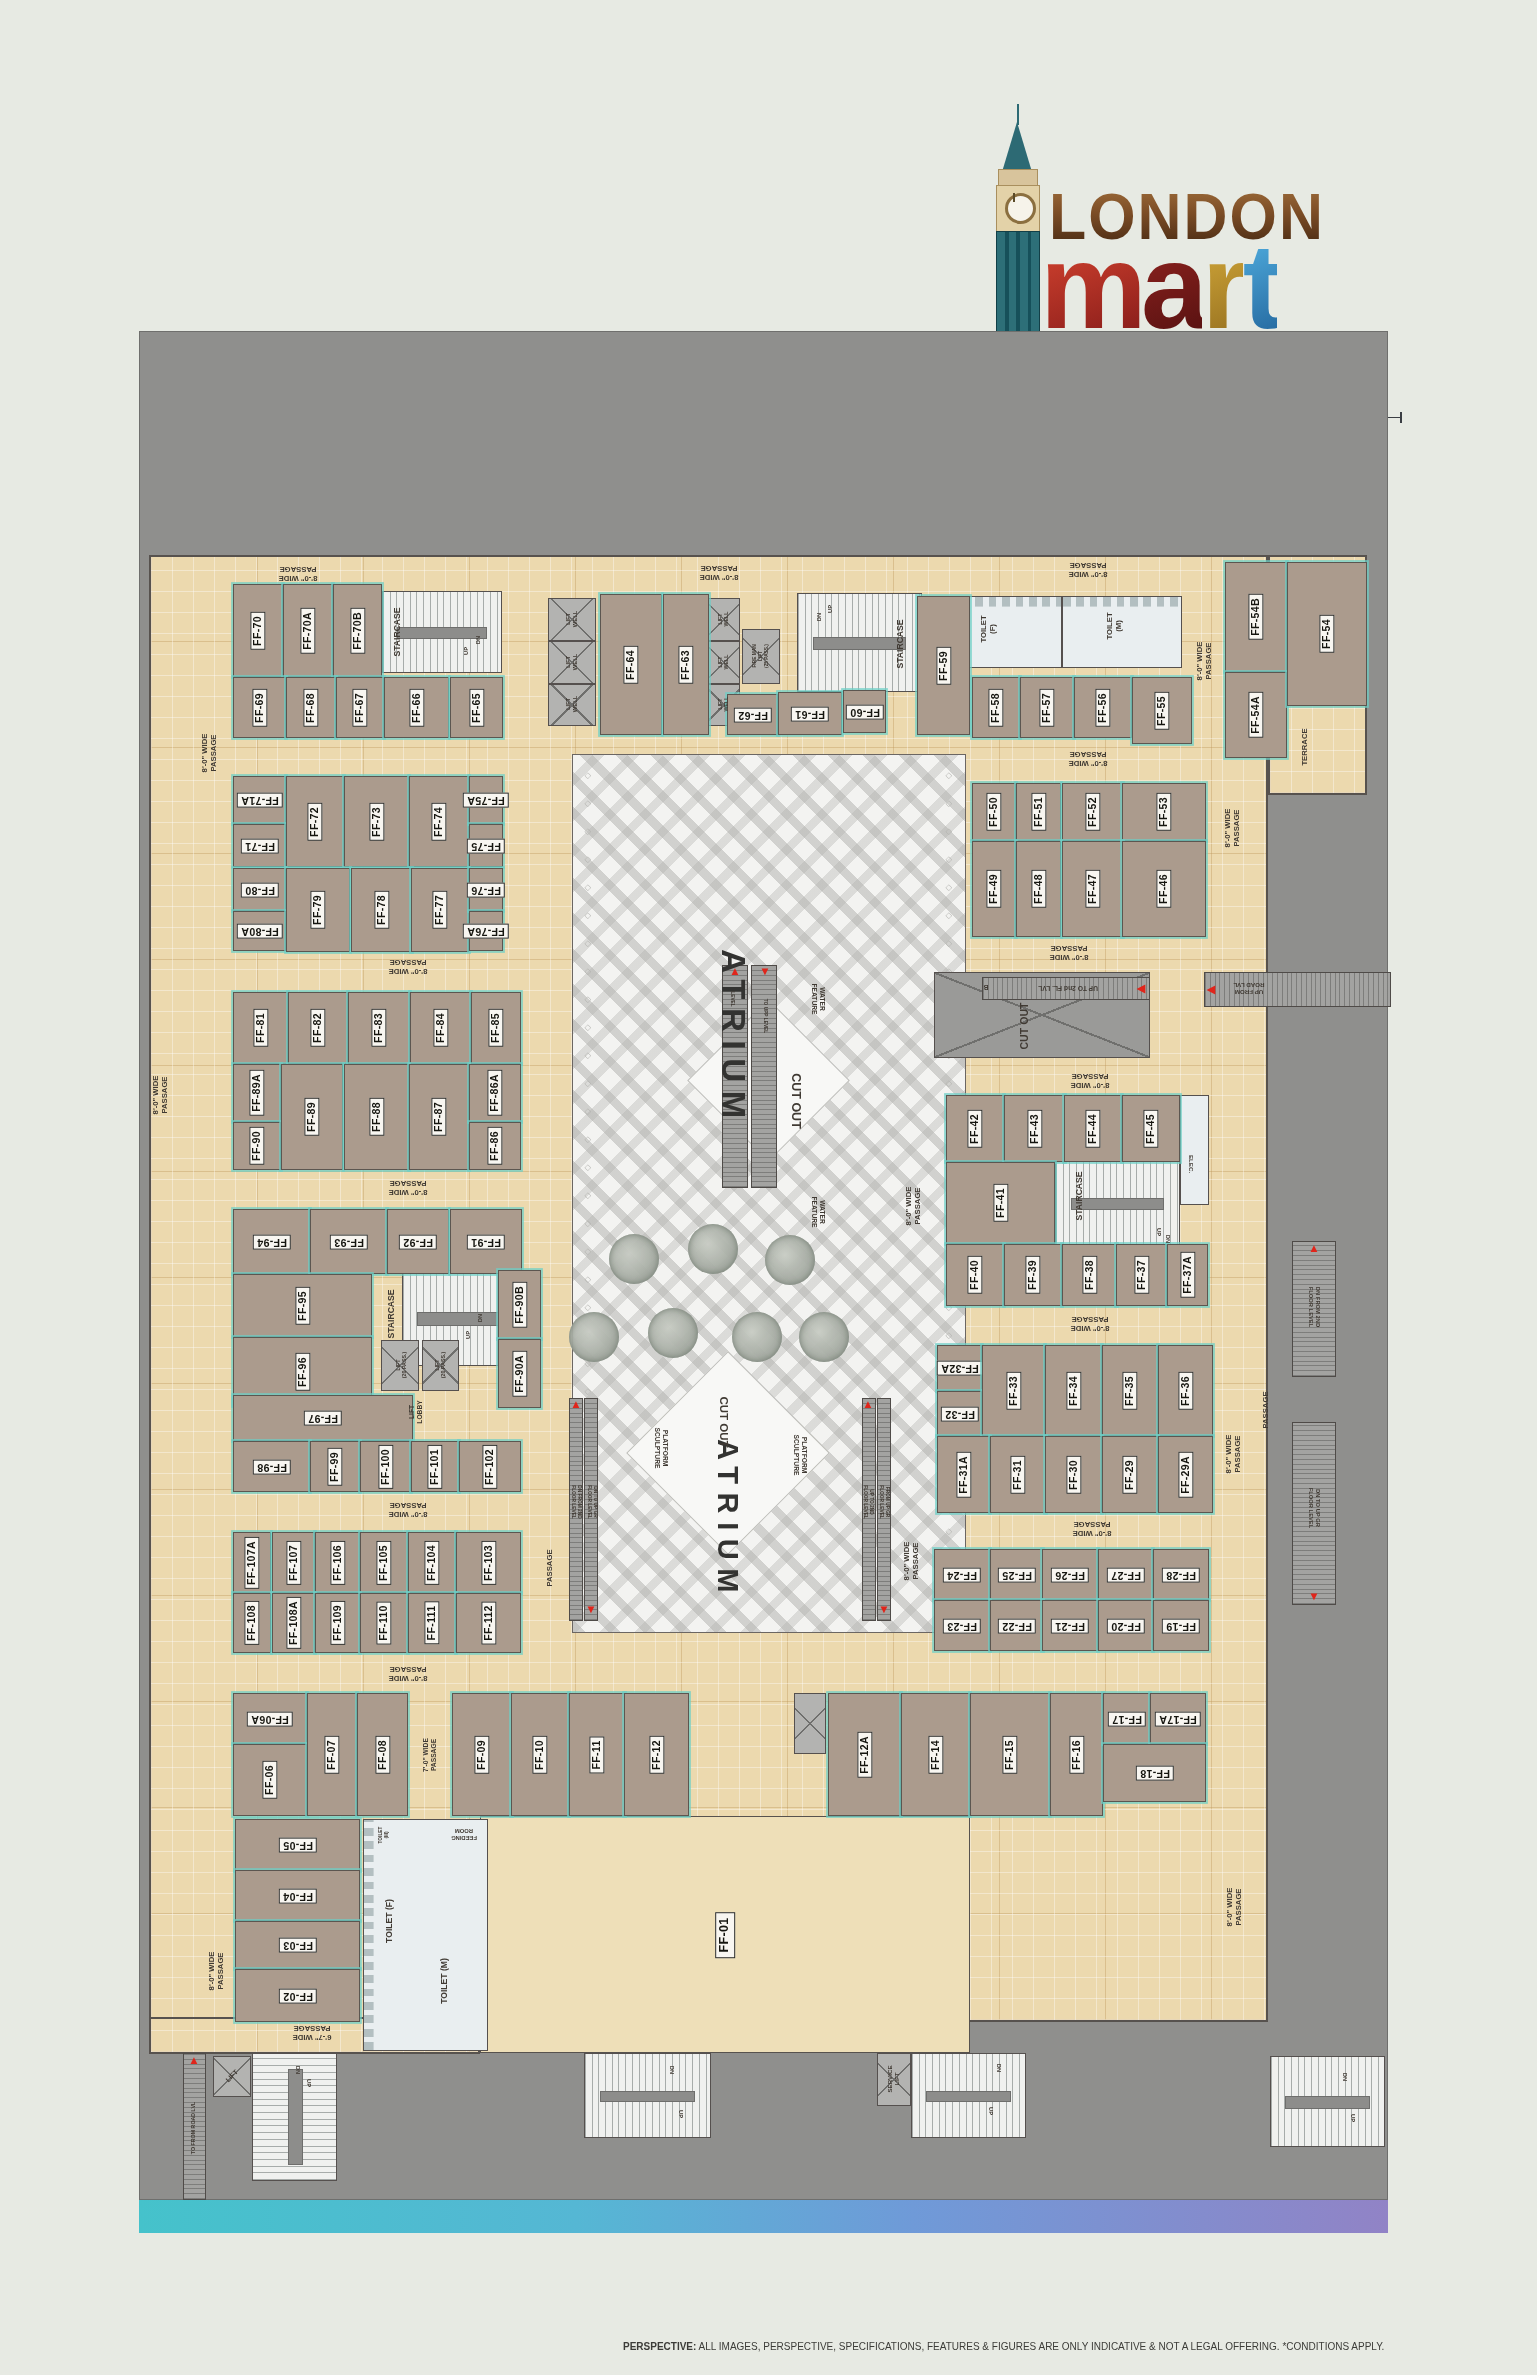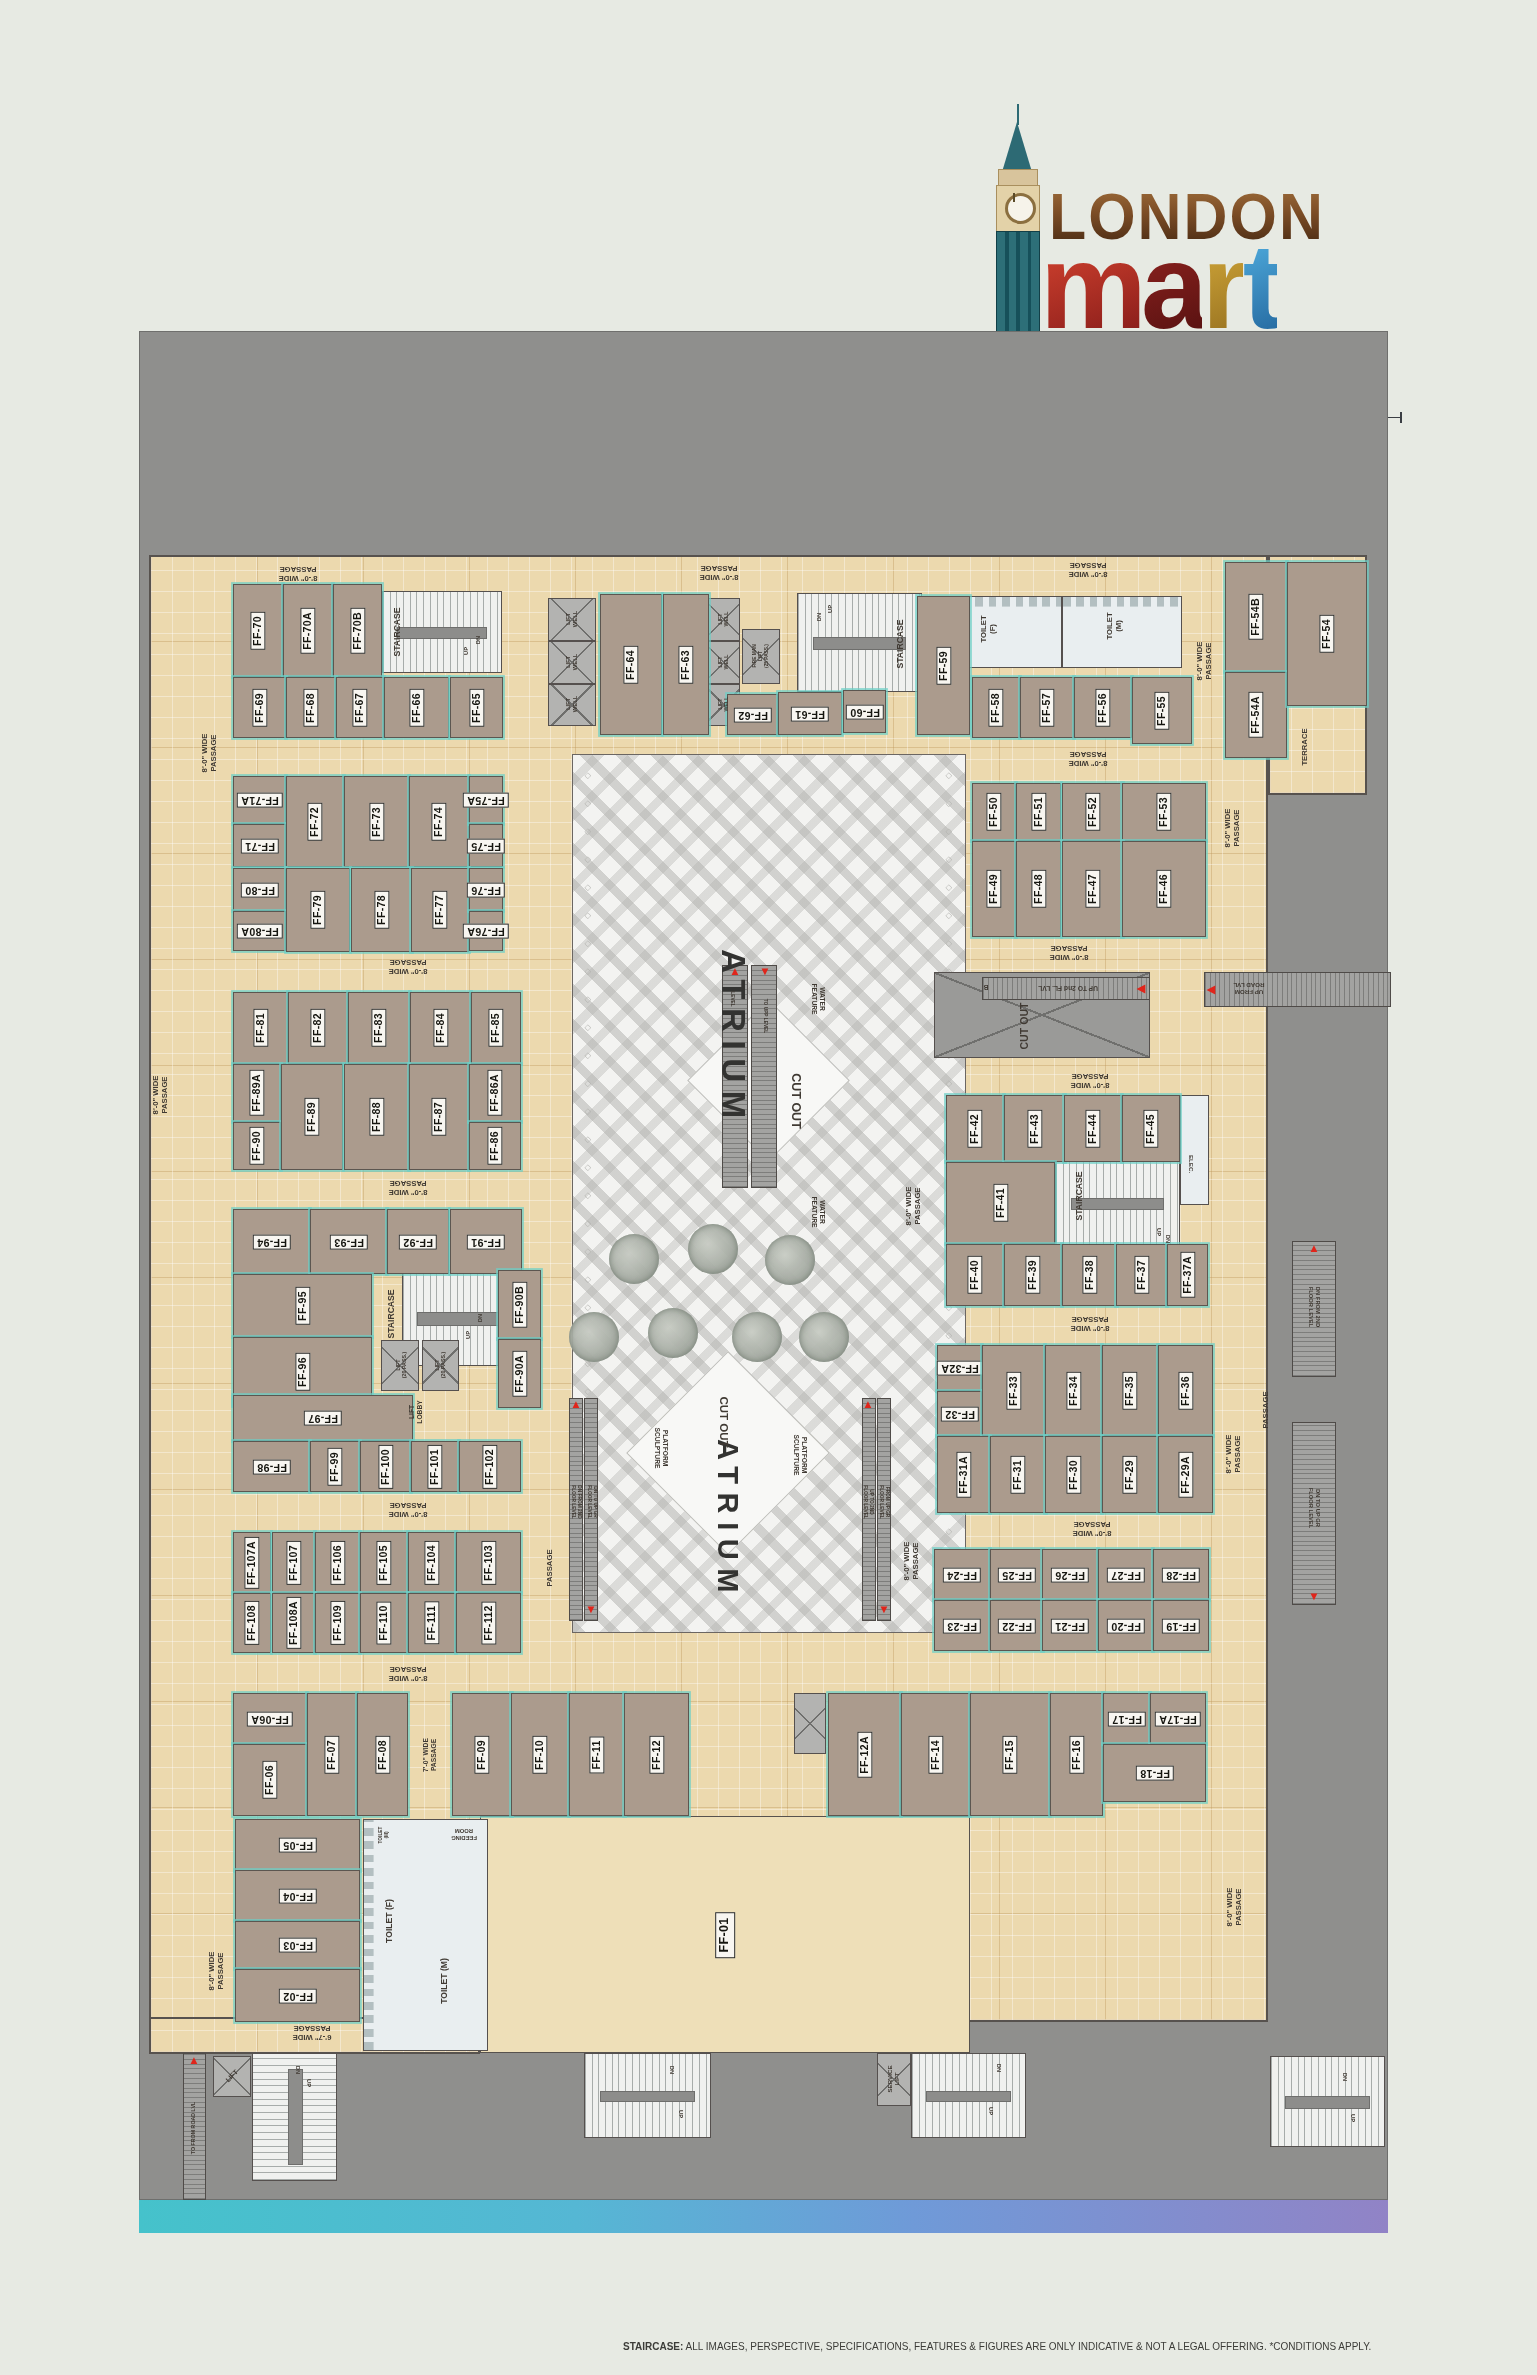--- a/index.html
+++ b/index.html
@@ -792,17 +792,17 @@
       <div class="flabel" style="left: 884px; top: 1502px; font-size: 4.8px; transform: translate(-50%, -50%) rotate(90deg);">FROM UP GR
 FLOOR LEVEL</div>
       <div class="flabel" style="left: 193px; top: 2128px; font-size: 5.3px; transform: translate(-50%, -50%) rotate(-90deg);">TO FROM ROAD LVL</div>
       <div class="flabel" style="left: 732px; top: 999px; font-size: 4.8px; transform: translate(-50%, -50%) rotate(90deg);">LEVEL</div>
       <div class="flabel" style="left: 765px; top: 1016px; font-size: 4.8px; transform: translate(-50%, -50%) rotate(90deg);">TO UPP LEVEL</div>
       <div class="flabel" style="left: 1191px; top: 1164px; font-size: 6.2px; transform: translate(-50%, -50%) rotate(90deg);">ELEC.</div>
       <div class="abs gradbar" style="left: 139px; top: 2200px; width: 1249px; height: 33px;"></div>
     </div>
 
   <div class="disclaimer">
-    <b>STAIRCASE:</b><span> ALL IMAGES, PERSPECTIVE, SPECIFICATIONS, FEATURES &amp; FIGURES ARE ONLY INDICATIVE &amp; NOT A LEGAL OFFERING. *CONDITIONS APPLY.</span>
+    <b>PERSPECTIVE:</b><span> ALL IMAGES, PERSPECTIVE, SPECIFICATIONS, FEATURES &amp; FIGURES ARE ONLY INDICATIVE &amp; NOT A LEGAL OFFERING. *CONDITIONS APPLY.</span>
   </div>
 
 </div>
 
 
 </body></html>

